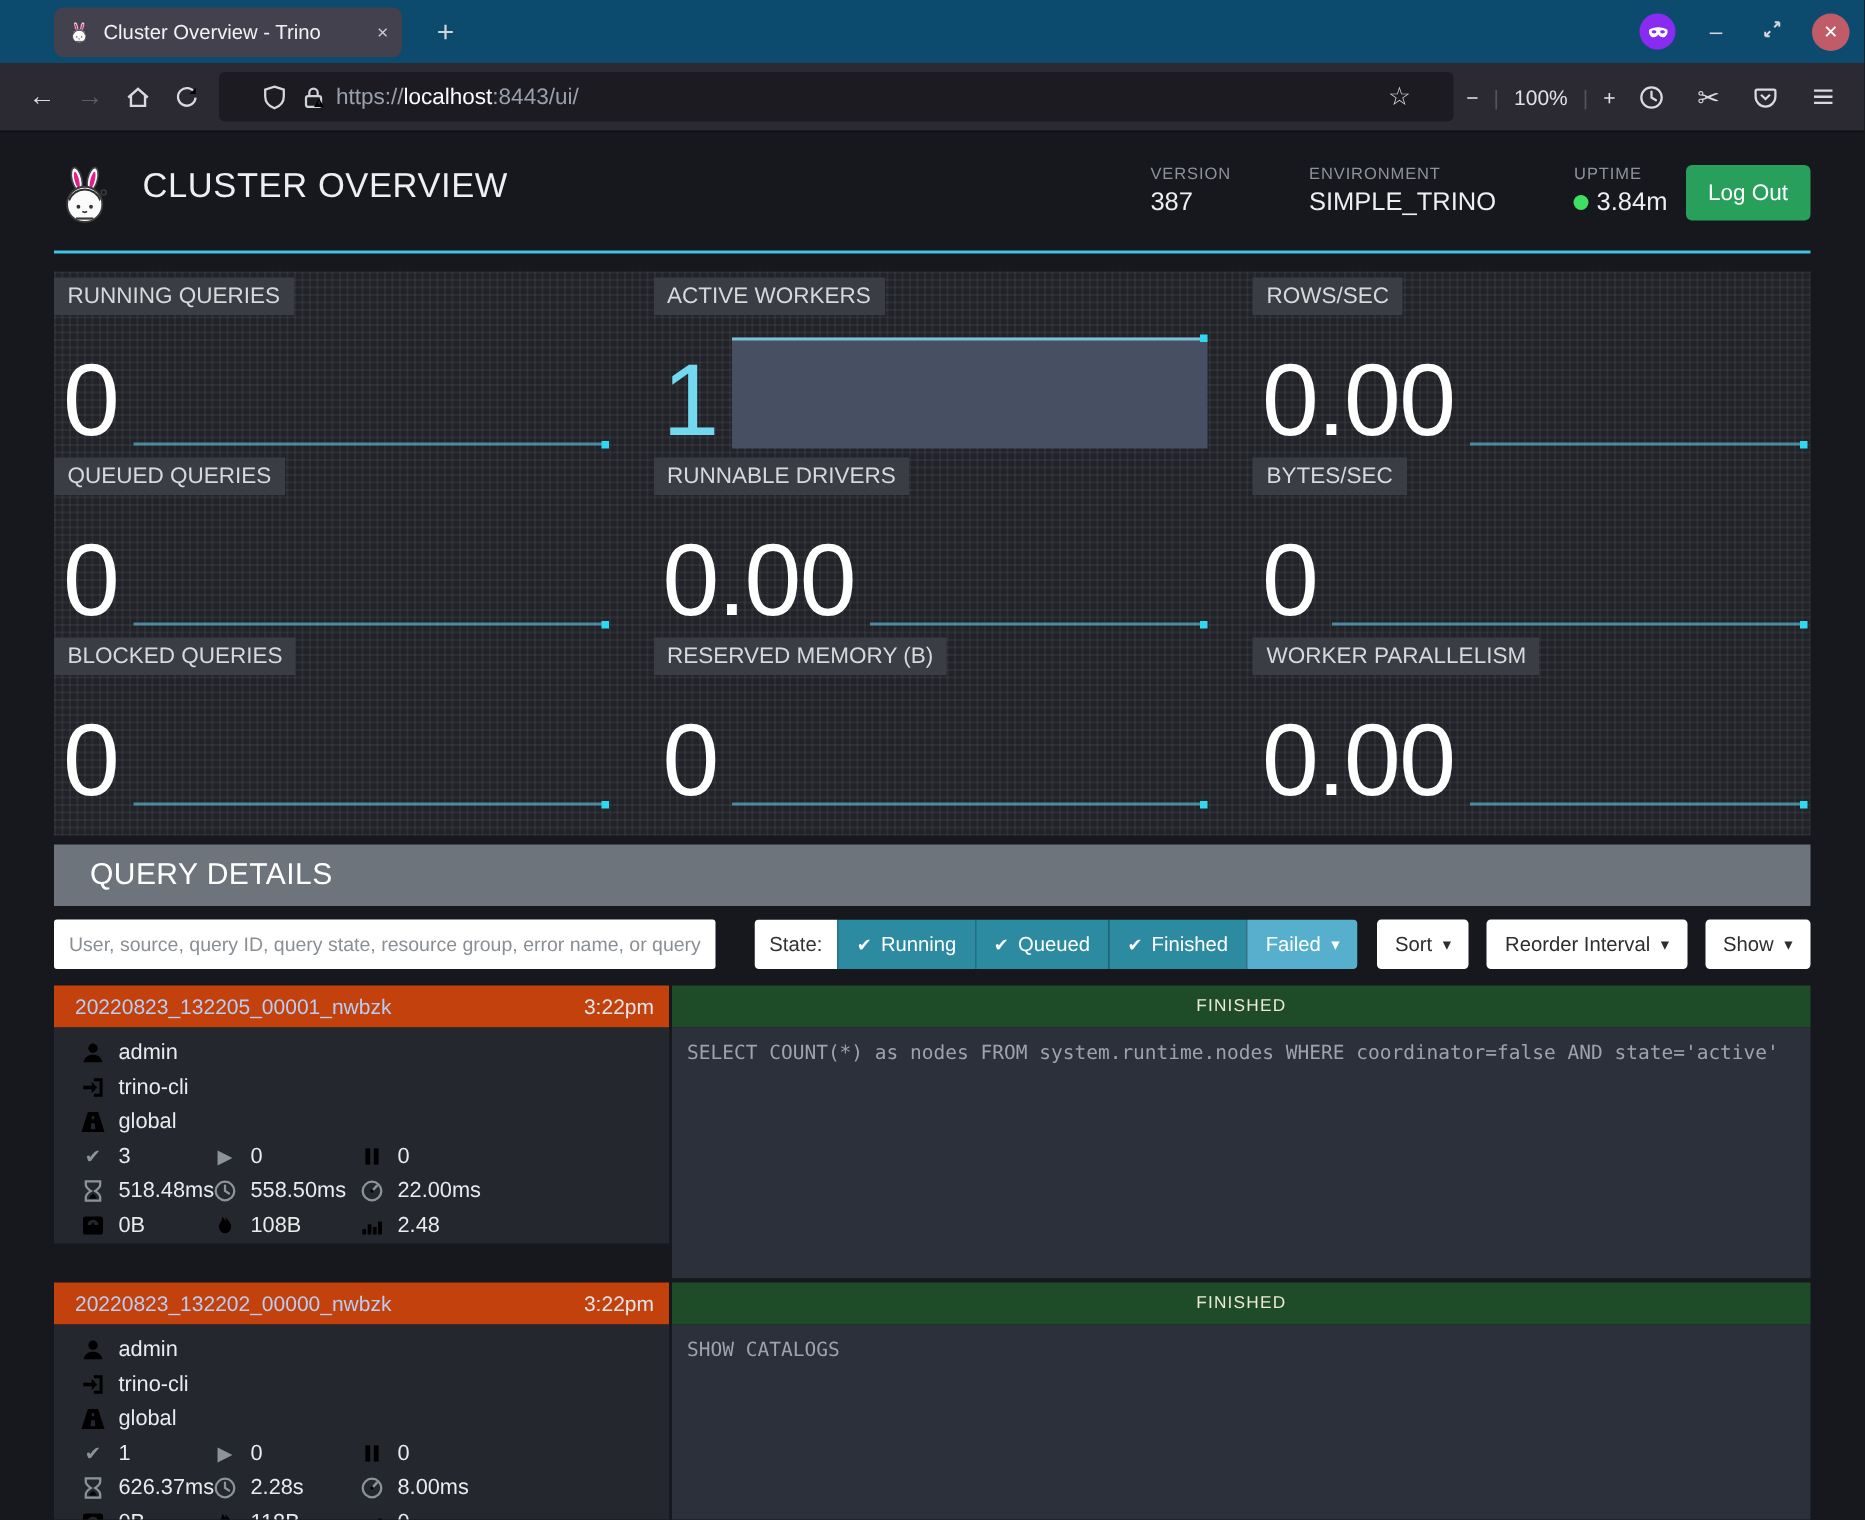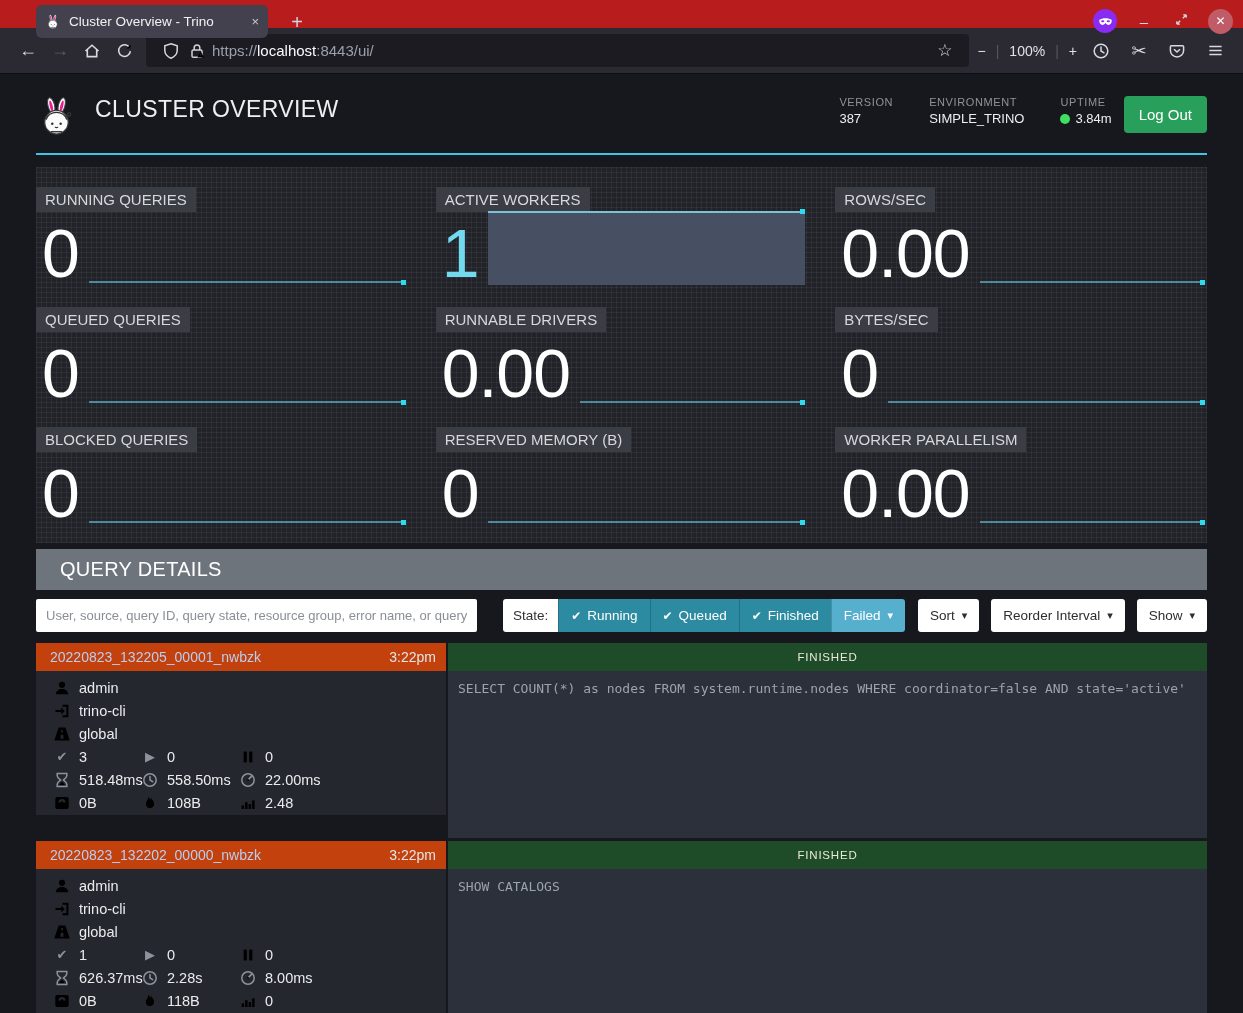--- a/index.html
+++ b/index.html
@@ -1,62 +1,62 @@
 <!DOCTYPE html>
 <html style="--accent: #41c4e1; --success-button: #28a05c; --uptime-dot: #3fe061; --state-active: #2c8aa1; --state-failed: #56b0cd; --status-finished-bg: #1e4b28; --query-link: #b9cdf1; --meta-icon: #26b3d9;"><head>
 <meta charset="utf-8">
 <style>
   * { margin:0; padding:0; box-sizing:border-box; }
   html,body { width:1243px; height:1013px; overflow:hidden; }
   body { font-family:"Liberation Sans", sans-serif; background:#16181d; color:#e8eaec; }
 
   
-  .tabstrip { height:28px; background:#b91c1c; display:flex; align-items:center; position:relative;text-decoration:underline; }
+  .tabstrip { height:42px; background:#0c4a6e; display:flex; align-items:center; position:relative;text-decoration:underline; }
   .tab { position:absolute; left:36px; top:5px; height:33px; width:232px; background:#42414d; border-radius:6px;
          display:flex; align-items:center; padding:0 9px; }
   .tab-title { font-size:13.5px; color:#f1f1f4; margin-left:8px; flex:1; white-space:nowrap; overflow:hidden; }
   .tab-close { color:#c9c9d2; font-size:13px; padding-left:6px; cursor:default; }
   .newtab { position:absolute; left:283px; top:8px; color:#d4d4db; font-size:20px; width:28px; height:28px;
             display:flex; align-items:center; justify-content:center; }
   .win-controls { position:absolute; right:10px; top:0; height:42px; display:flex; align-items:center; gap:17px; }
   .pb-badge { width:24px; height:24px; border-radius:50%; background:#8a2bf2; display:flex; align-items:center; justify-content:center; }
   .win-btn { color:#d7d7dd; font-size:15px; width:20px; text-align:center; }
   .win-close { width:25px; height:25px; border-radius:50%; background:#c05b68; color:#fff; font-size:12px;
                display:flex; align-items:center; justify-content:center; }
 
   .toolbar { height:46px; background:#2b2a33; display:flex; align-items:center; padding:0 12px; border-bottom:1px solid #0d0d11; }
   .nav-ic { width:32px; height:32px; display:flex; align-items:center; justify-content:center; color:#d9d9df; font-size:18px; }
   .nav-ic.disabled { color:#5c5b66; }
-  .urlbar { flex:1; height:33px; margin:0 9px 0 6px; background:#1c1b22; border-radius:4px; display:flex; align-items:center; padding:0 16px; }
+  .urlbar { flex:1; height:33px; margin:0 9px 0 6px; background:#1c1b22; border-radius:4px; display:flex; align-items:center; padding:0 28px; }
   .url-text { font-size:15px; margin-left:6px; flex:1; }
   .url-dim { color:#9aa0ab; } .url-host { color:#fbfbfd; }
   .url-star { color:#d9d9df; font-size:17px; }
   .zoom-ctl { display:flex; align-items:center; color:#e0e0e6; font-size:14px; gap:10px; margin-right:8px; }
   .zoom-sep { color:#55545e; }
   .tb-right { display:flex; align-items:center; gap:6px; }
 
   
   .page { padding:0 36px; }
   .page-header { display:flex; align-items:flex-start; padding:22px 0 15px; border-bottom:2px solid var(--accent,#41c4e1); }
   .logo { width:42px; height:42px; }
   .page-title { font-size:23px; font-weight:400; color:#edeff1; letter-spacing:.4px; margin-left:17px; }
-  .hdr-meta { margin-left:auto; display:flex; align-items:center; gap:36px; }
+  .hdr-meta { margin-left:auto; display:flex; align-items:center; gap:52px; }
   .meta-block .mlabel { font-size:11px; color:#8e939a; letter-spacing:.6px; }
-  .meta-block .mvalue { font-size:13px; color:#eceef0; margin-top:3px; display:flex; align-items:center; }
+  .meta-block .mvalue { font-size:17px; color:#eceef0; margin-top:3px; display:flex; align-items:center; }
   .dot { width:10px; height:10px; border-radius:50%; background:var(--uptime-dot,#3fe061); display:inline-block; margin-right:5px; }
   .logout-btn { margin-left:12px; background:var(--success-button,#28a05c); color:#fff; border:none; border-radius:4px;
                 font-size:15px; padding:10px 15px; font-family:inherit; }
 
   
   .stats { margin-top:12px; display:grid; grid-template-columns:repeat(3,1fr); column-gap:28px; background-color:#212329;
            background-image:linear-gradient(rgba(255,255,255,.05) 1px, transparent 1px),
                             linear-gradient(90deg, rgba(255,255,255,.05) 1px, transparent 1px);
            background-size:5px 5px; padding-bottom:16px; }
   .tile { position:relative; height:120px; }
-  .chip { position:absolute; top:20px; left:0; background:#3a3d44; color:#d6d8da; font-size:15px; padding:4px 9px; }
+  .chip { position:absolute; top:4px; left:0; background:#3a3d44; color:#d6d8da; font-size:15px; padding:4px 9px; }
   .tile-body { position:absolute; left:6px; right:2px; bottom:2px; display:flex; align-items:flex-end; }
   .big { font-size:68px; line-height:.92; color:#fff; letter-spacing:-1px; }
   .spark { flex:1; height:74px; margin-left:10px; position:relative; }
   .spark::before { content:""; position:absolute; left:0; right:3px; bottom:2px; height:2px; background:rgba(96,189,219,.65); }
   .spark::after { content:""; position:absolute; right:0; bottom:0; width:5px; height:5px; background:#2ed9f2; }
   .spark.full { background:#475062; }
   .spark.full::before { bottom:auto; top:0; background:rgba(130,205,232,.9); }
   .spark.full::after { bottom:auto; top:-2px; }
 
   

